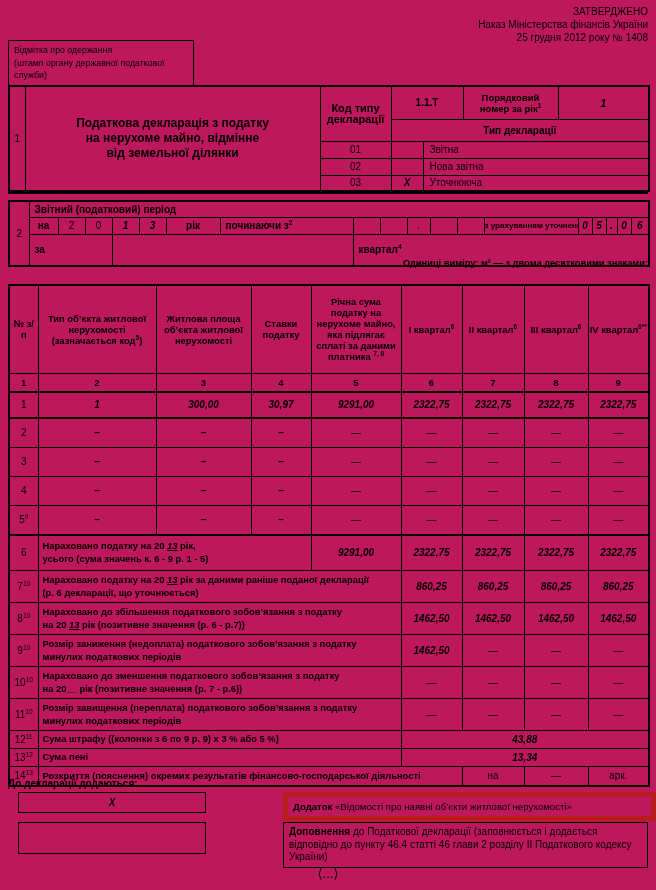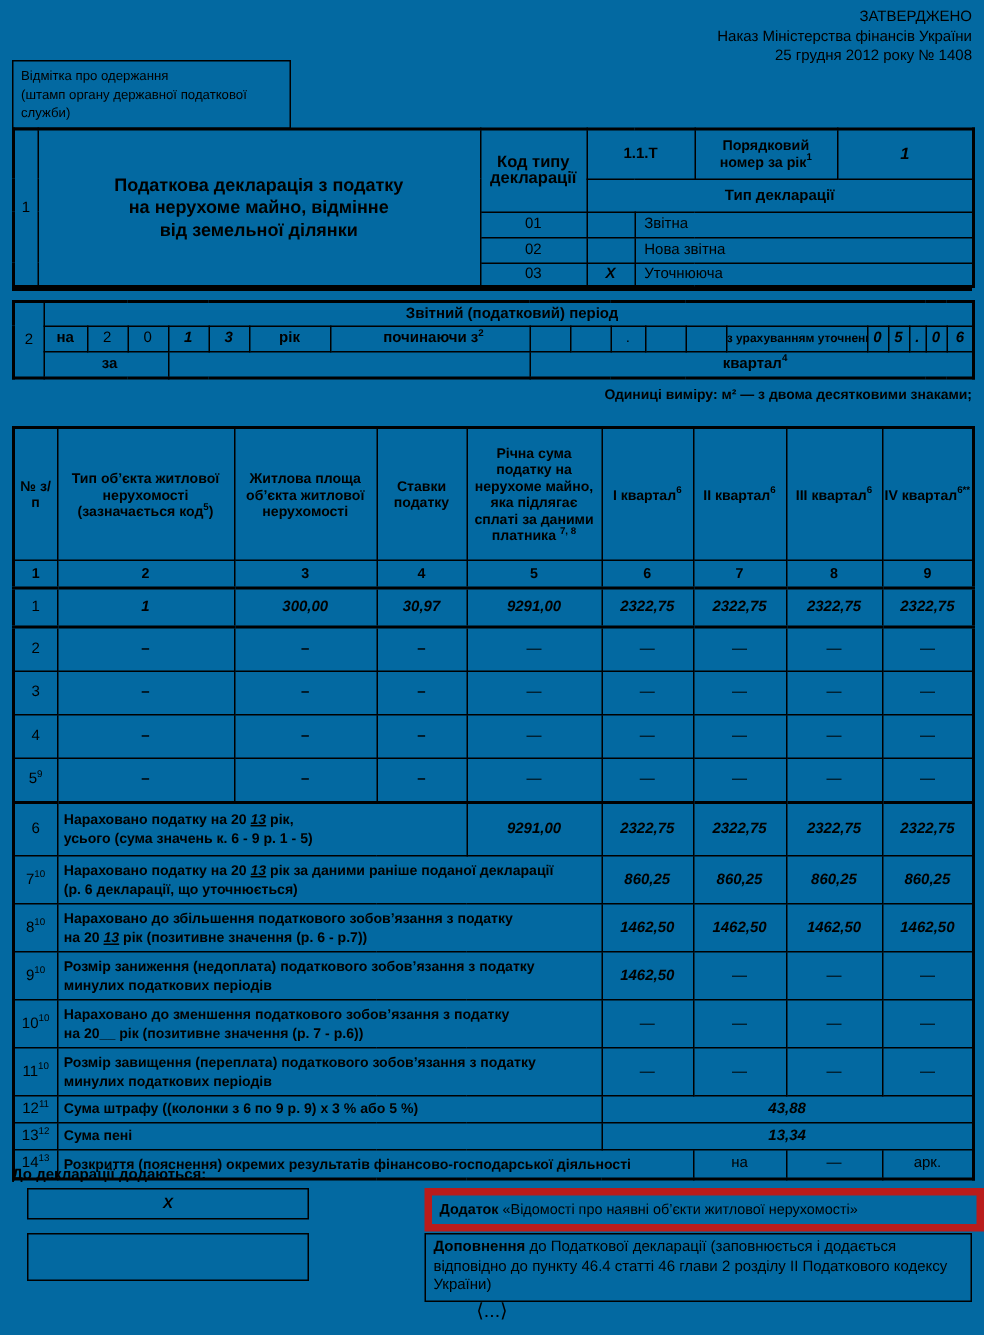--- a/index.html
+++ b/index.html
@@ -1,16 +1,16 @@
 <!DOCTYPE html>
 <html><head>
 <meta charset="utf-8">
 <style>
   html,body{margin:0;padding:0;background:#fff;}
-  .page{position:relative;width:656px;height:890px;background:#0369a1;color:#000;
+  .page{position:relative;width:656px;height:890px;background:#be185d;color:#000;
         font-family:"Liberation Sans",sans-serif;font-size:10px;overflow:hidden;}
   .abs{position:absolute;}
   .b{font-weight:bold;}
   .c{text-align:center;}
   .val{font-weight:bold;font-style:italic;text-align:center;}
   sup{font-size:6.5px;line-height:0;}
   table.frm{border-collapse:collapse;table-layout:fixed;}
   table.frm td{border:1px solid #000;padding:0;vertical-align:middle;font-size:10px;overflow:hidden;}
   
   #approval{top:5px;right:8px;text-align:right;font-size:10px;line-height:13px;}
@@ -21,21 +21,21 @@
   #sec1{left:8px;top:85px;}
   #sec1 table{width:640px;height:105px;border:2px solid #000;}
   #sec1 .title{font-weight:bold;font-size:12px;text-align:center;white-space:pre-line;line-height:15px;}
   #sec1 .codetype{font-weight:bold;font-size:11px;text-align:center;line-height:11px;}
   #sec1 .tlabel{padding-left:6px;}
   
   #thickbar{left:8px;top:191px;width:640px;height:3px;background:#000;}
   
   #sec2{left:8px;top:200px;}
   #sec2 table{width:640px;height:50px;border:2px solid #000;}
-  #sec2 .pl{padding-left:5px;text-align:center;}
+  #sec2 .pl{padding-left:5px;text-align:left;}
   #sec2 .small{font-size:8px;text-align:right;padding-right:3px;white-space:nowrap;}
   
   #units{top:257px;right:8px;text-align:right;font-size:9.3px;font-weight:bold;line-height:12px;}
   
   #main{left:8px;top:284px;}
   #main table{width:640px;border:2px solid #000;}
   #main .hdr td{font-weight:bold;font-size:9.4px;text-align:center;line-height:11px;padding:2px 1px;}
   #main .nums td{font-weight:bold;font-size:9.5px;text-align:center;height:17px;}
   #main .numcell{text-align:center;font-size:10px;}
   #main .lbl{text-align:left;padding:2px 4px;font-weight:bold;font-size:9.4px;line-height:12.5px;white-space:pre-line;}
@@ -161,21 +161,21 @@
         <td class="c">.</td>
         <td></td>
         <td></td>
         <td class="b small"><span>з урахуванням уточнень з</span></td>
         <td class="val">0</td>
         <td class="val">5</td>
         <td class="val">.</td>
         <td class="val">0</td>
         <td class="val">6</td>
       </tr>
-      <tr style="height:18px">
+      <tr style="height:32px">
         <td class="b pl" colspan="3">за</td>
         <td colspan="4"></td>
         <td class="b pl" colspan="11"><span>квартал</span><sup>4</sup></td>
       </tr>
     </tbody>
       </table>
   </div>
 
   <div id="units" class="abs">
     <div>Одиниці виміру: м² — з двома десятковими знаками;</div>

